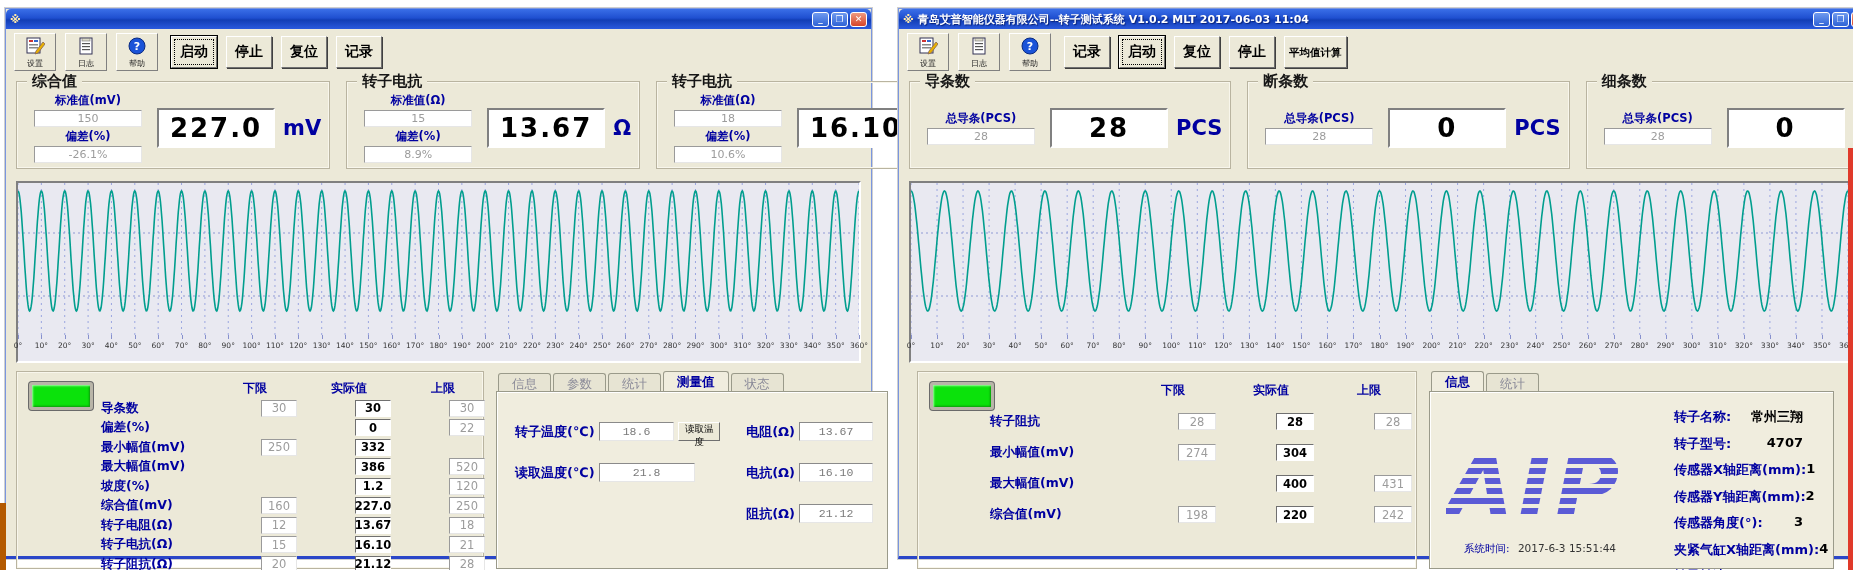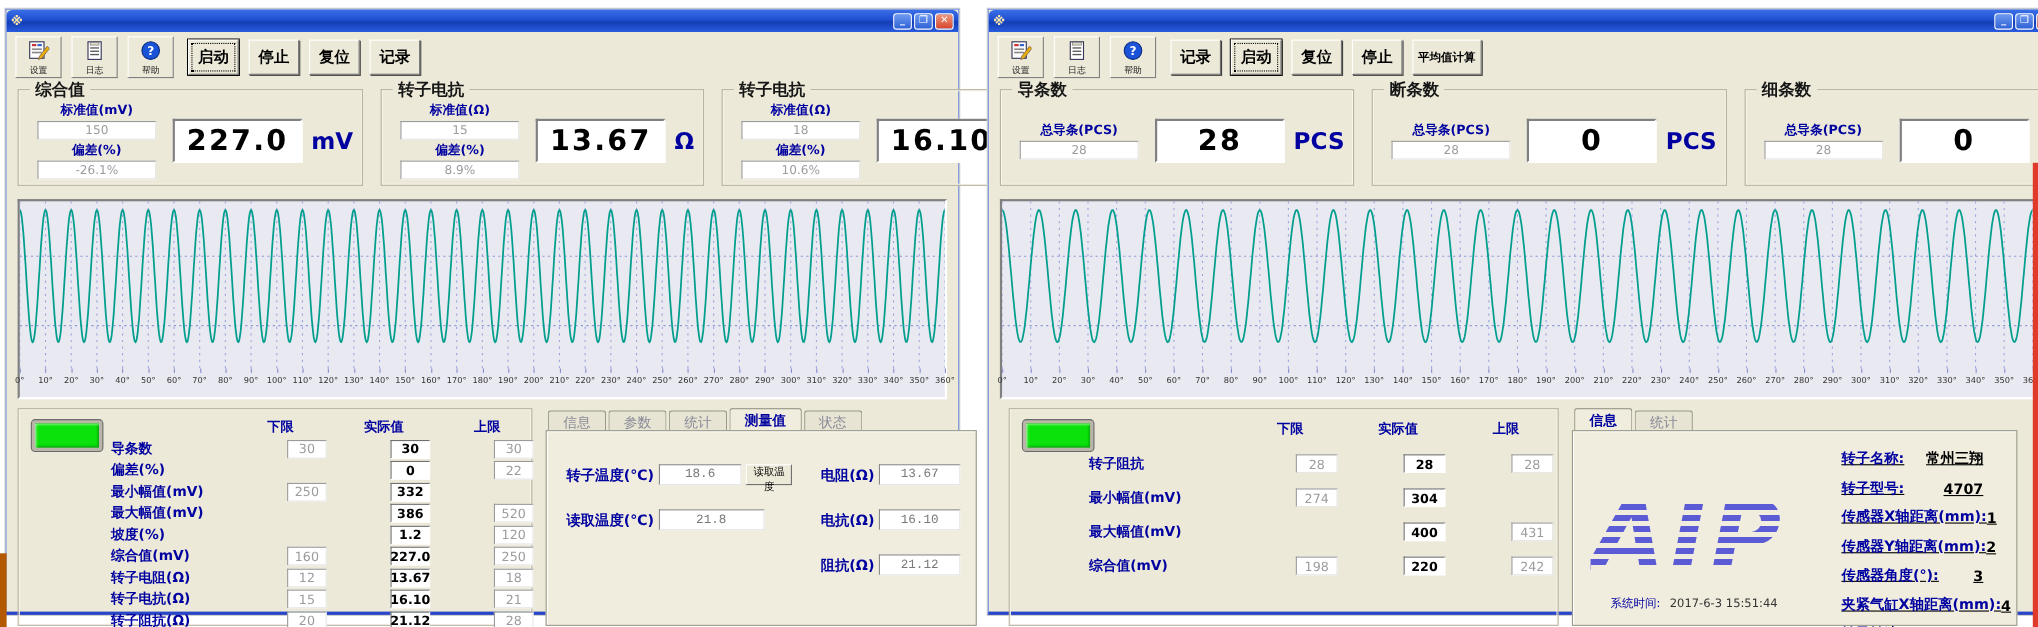--- a/index.html
+++ b/index.html
@@ -90,21 +90,21 @@
   .mfield-box { width:74px; }
 
   .info-body { }
   .aip { position:absolute; left:16px; top:56px; width:212px; height:86px; overflow:hidden; }
   .aip-text { font-size:88px; line-height:80px; font-weight:800; font-style:italic;
     color:#5b5bd6; letter-spacing:4px; }
   .aip-stripes { position:absolute; inset:0;
     background:repeating-linear-gradient(180deg, rgba(0,0,0,0) 0 6px, #f0edde 6px 10px); }
   .info-rows { position:absolute; left:244px; top:16px; right:16px; display:flex;
     flex-direction:column; gap:8.5px; }
-  .irow { display:flex; align-items:flex-end; font-size:13px; white-space:nowrap;text-decoration:underline; }
+  .irow { display:flex; align-items:flex-start; font-size:13px; white-space:nowrap; }
   .ilabel { color:#0000a0; font-weight:bold; }
   .ival { margin-left:auto; color:#000; font-weight:bold; padding-right:14px; }
   .systime { position:absolute; left:34px; bottom:12px; font-size:10.5px; }
   .systime .sl { color:#0000a0; }
   .systime .sv { color:#333; margin-left:5px; }
 
   .edge-strip { position:absolute; }
 </style>
 </head>
 <body>
@@ -394,20 +394,21 @@
               </div>
             </div>
         </div>
       </div>
     </div>
   </div>
 
   <div class="win rw" id="win-right" style="left:898px; top:8px; width:975px; height:551px;">
     <div class="titlebar">
       <span class="app-ico">※</span>
+      <span class="title-text">青岛艾普智能仪器有限公司--转子测试系统 V1.0.2 MLT 2017-06-03 11:04</span>
       <span class="winbtns">
         <span class="wbtn">_</span>
         <span class="wbtn">❐</span>
         <span class="wbtn close">✕</span>
       </span>
     </div>
     <div class="toolbar">
       <span id="rw-icobtns" style="display:flex;gap:9px;">
           <div class="icobtn">
             <span class="ico"><svg width="20" height="18" viewBox="0 0 20 18">

